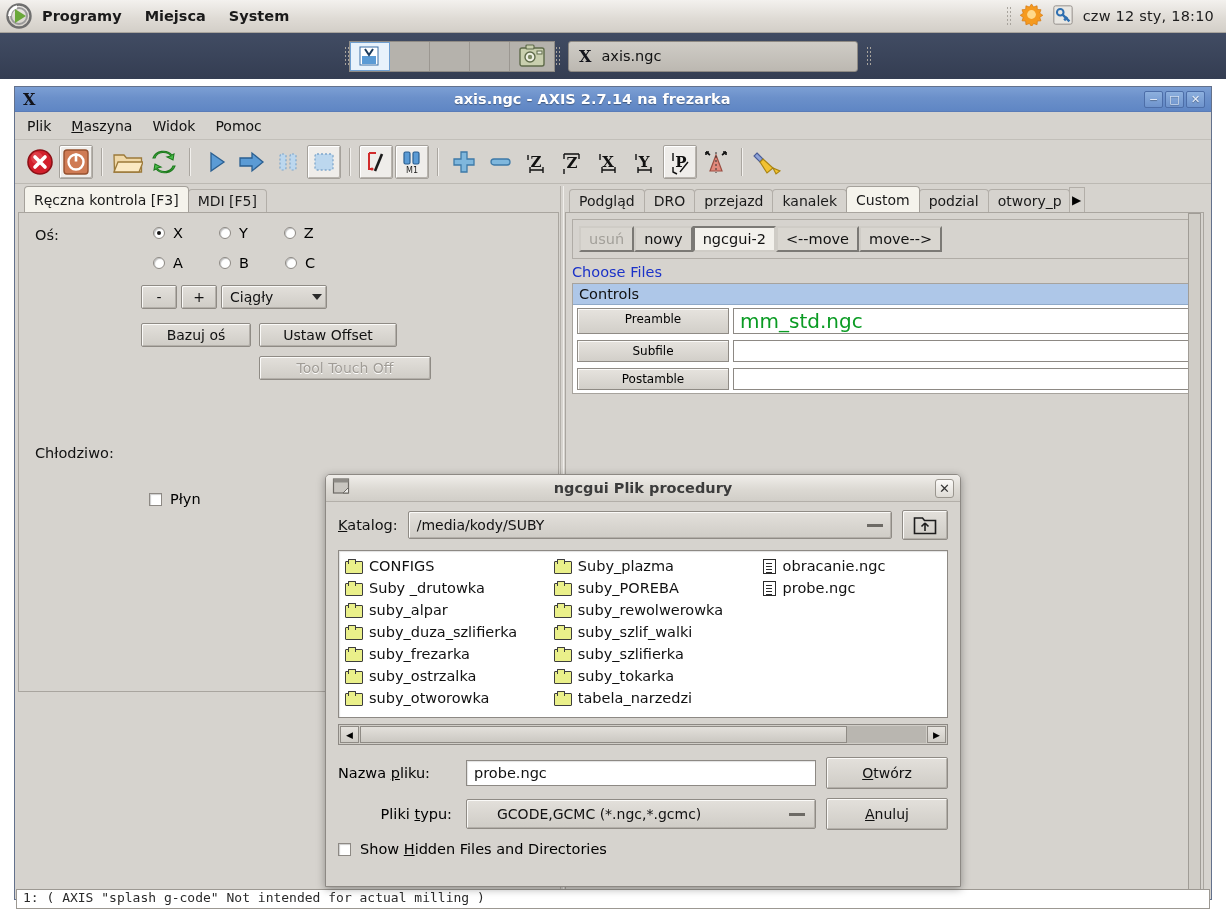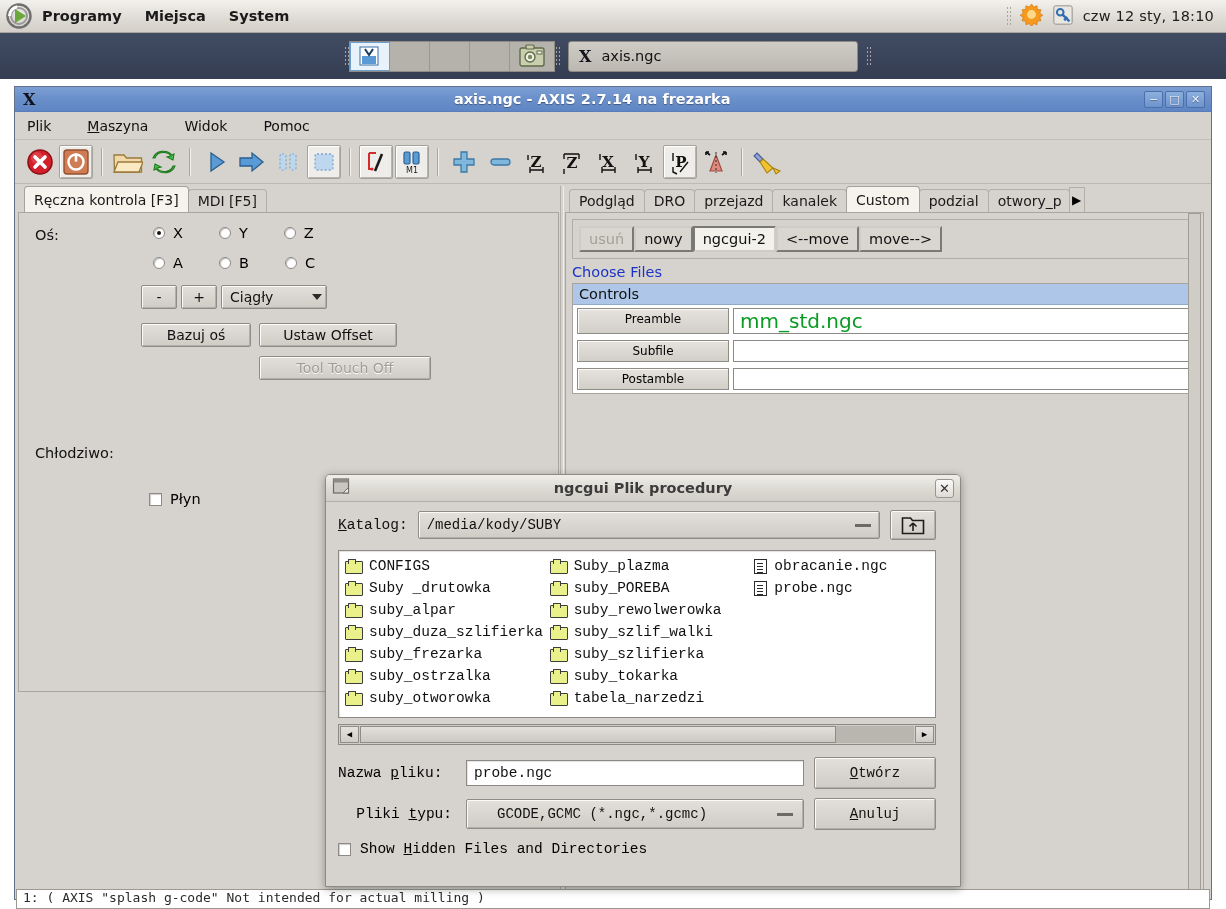--- a/index.html
+++ b/index.html
@@ -63,21 +63,21 @@
   }
   .axis-title .ttl { flex: 1; text-align: center; }
   .xlogo { font-family: "DejaVu Serif", serif; font-weight: bold; font-size: 16px; color: #12131a;
            text-shadow: none; padding: 0 5px; }
   .wbtns { display: flex; gap: 2px; padding-right: 3px; }
   .wbtn { width: 19px; height: 17px; border: 1px solid #4d6ea8; border-radius: 2px;
           background: linear-gradient(#8db0de, #6e93cc); position: relative; }
   .wbtn i { position: absolute; inset: 0; display: flex; align-items: center; justify-content: center;
             color: #e9f0fa; font-style: normal; font-size: 11px; line-height: 1; }
 
-  .menubar { height: 28px; display: flex; align-items: center; gap: 36px; padding: 0 12px;
+  .menubar { height: 28px; display: flex; align-items: center; gap: 20px; padding: 0 12px;
              font-size: 14px; color: #111; border-bottom: 1px solid #c2bfb9; }
   .menubar u { text-decoration: underline; }
 
   .toolbar { height: 44px; display: flex; align-items: center; gap: 2px; padding: 0 8px;
              border-bottom: 1px solid #bcb9b3; background: #d6d3ce; }
   .tbtn { width: 34px; height: 34px; display: flex; align-items: center; justify-content: center;
           border: 1px solid transparent; border-radius: 2px; }
   .tbtn.framed { border: 1px solid #a5a19b; background: #efedea;
                  box-shadow: inset 1px 1px 0 #ffffff, inset -1px -1px 0 #b8b4ae; }
   .tsep { width: 2px; height: 28px; margin: 0 6px; border-left: 1px solid #aaa6a0; border-right: 1px solid #f2f0ed; }
@@ -162,21 +162,21 @@
     height: 27px; display: flex; align-items: center;
     background: linear-gradient(#f0eeea, #dcd9d3 55%, #d1cec8);
     border-bottom: 1px solid #b3afa9; border-radius: 4px 4px 0 0; padding: 0 6px;
     font-weight: bold; font-size: 14.5px; color: #3c3c3c;
   }
   .dlg-title .dt { flex: 1; text-align: center; }
   .dlg-close { width: 19px; height: 19px; border: 1px solid #9a968f; border-radius: 3px;
                background: linear-gradient(#fbfaf8, #dedbd5);
                display: flex; align-items: center; justify-content: center;
                font-size: 13px; color: #333; }
-  .dlg-body { padding: 8px 24px 0 12px; font-family: Liberation Mono, monospace; }
+  .dlg-body { padding: 8px 12px 0 12px; }
   .entry { background: #ffffff; border: 1px solid #8d8984; box-shadow: inset 1px 1px 1px rgba(0,0,0,0.12);
            font-size: 14.5px; color: #111; padding: 4px 7px; }
   .flist { background: #ffffff; border: 1px solid #8d8984; box-shadow: inset 1px 1px 1px rgba(0,0,0,0.12); }
   .fcol { display: flex; flex-direction: column; }
   .fitem { display: flex; align-items: center; gap: 7px; height: 22px; font-size: 14.5px; color: #111; padding-left: 4px; }
   .hscroll { height: 21px; background: #d0cdc7; border: 1px solid #8d8984; display: flex; align-items: center; }
   .hs-btn { width: 19px; height: 17px; margin: 0 1px; background: linear-gradient(#e6e3de, #cfccc6);
             border: 1px solid #8f8b85; display: flex; align-items: center; justify-content: center; font-size: 9px; }
   .hs-trough { flex: 1; height: 17px; background: #b9b6b0; }
   .hs-thumb { height: 17px; width: 86%; background: linear-gradient(#e3e0db, #cbc8c2); border: 1px solid #8f8b85; }

